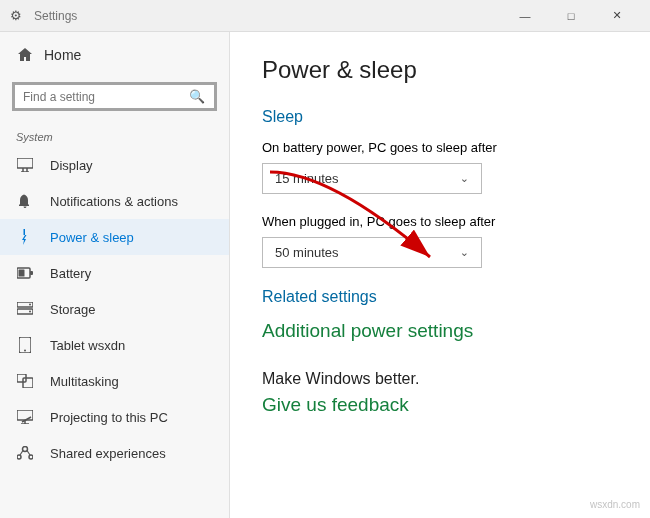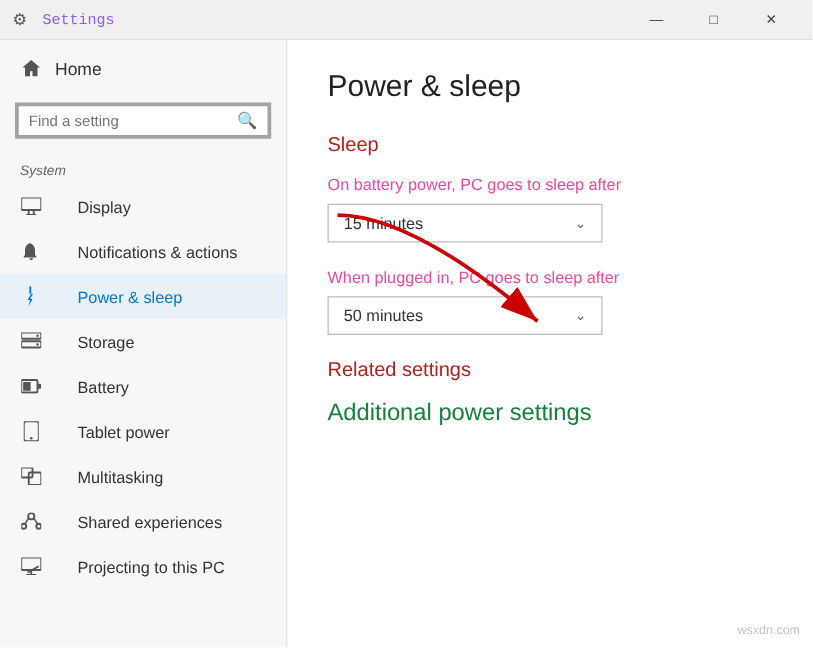--- a/index.html
+++ b/index.html
@@ -24,22 +24,21 @@
     }
     .titlebar-icon {
       width: 16px;
       height: 16px;
       margin-right: 8px;
       color: #555;
     }
     .titlebar-title {
       flex: 1;
       font-size: 12px;
-      color: #8b5cf6;
-      font-family: Liberation Mono, monospace;
+      color: #737373;
     }
     .titlebar-controls {
       display: flex;
       gap: 0;
     }
     .titlebar-btn {
       width: 46px;
       height: 32px;
       display: flex;
       align-items: center;
@@ -104,21 +103,21 @@
       color: #666;
       text-transform: none;
       font-style: italic;
     }
 
     .nav-item {
       display: flex;
       align-items: center;
       padding: 9px 16px;
       cursor: pointer;
-      gap: 28px;
+      gap: 16px;
       color: #333;
       font-size: 13px;
     }
     .nav-item.active {
       color: #0078d4;
       background: #e8f0f8;
     }
     .nav-item.active .nav-icon { color: #0078d4; }
     .nav-icon {
       width: 18px;
@@ -142,27 +141,27 @@
     .page-title {
       font-size: 24px;
       font-weight: 300;
       color: #222;
       margin-bottom: 24px;
     }
 
     .section-title {
       font-size: 16px;
       font-weight: 400;
-      color: #b91c1c;
+      color: #0369a1;
       margin-bottom: 14px;
     }
 
     .setting-label {
       font-size: 13px;
-      color: #ec4899;
+      color: #000000;
       margin-bottom: 8px;
     }
 
     .dropdown {
       display: flex;
       align-items: center;
       justify-content: space-between;
       border: 1px solid #bbb;
       padding: 7px 12px;
       width: 220px;
@@ -270,85 +269,85 @@
       <span class="nav-icon">
         <svg width="16" height="16" viewBox="0 0 16 16" fill="currentColor">
           <path d="M8 0v6h1.5L7 10h2L6 16l1-5H5l3-5H6.5V0H8z"></path>
         </svg>
       </span>
       <span>Power &amp; sleep</span>
     </div>
 
     <div class="nav-item">
       <span class="nav-icon">
+        <svg width="16" height="12" viewBox="0 0 16 12" fill="currentColor">
+          <rect x="0" y="1" width="13" height="10" rx="1" fill="none" stroke="currentColor" stroke-width="1.5"></rect>
+          <rect x="13" y="4" width="3" height="4" rx="1"></rect>
+          <rect x="1.5" y="2.5" width="6" height="7" rx="0.5" fill="currentColor"></rect>
+        </svg>
+      </span>
+      <span>Battery</span>
+    </div>
+
+    <div class="nav-item">
+      <span class="nav-icon">
         <svg width="16" height="14" viewBox="0 0 16 14" fill="currentColor">
           <rect x="0" y="0" width="16" height="5" rx="1" fill="none" stroke="currentColor" stroke-width="1.5"></rect>
           <rect x="0" y="7" width="16" height="5" rx="1" fill="none" stroke="currentColor" stroke-width="1.5"></rect>
           <circle cx="13" cy="2.5" r="1"></circle>
           <circle cx="13" cy="9.5" r="1"></circle>
         </svg>
       </span>
       <span>Storage</span>
     </div>
 
     <div class="nav-item">
       <span class="nav-icon">
-        <svg width="16" height="12" viewBox="0 0 16 12" fill="currentColor">
-          <rect x="0" y="1" width="13" height="10" rx="1" fill="none" stroke="currentColor" stroke-width="1.5"></rect>
-          <rect x="13" y="4" width="3" height="4" rx="1"></rect>
-          <rect x="1.5" y="2.5" width="6" height="7" rx="0.5" fill="currentColor"></rect>
-        </svg>
-      </span>
-      <span>Battery</span>
-    </div>
-
-    <div class="nav-item">
-      <span class="nav-icon">
         <svg width="12" height="16" viewBox="0 0 12 16" fill="currentColor">
           <rect x="0" y="0" width="12" height="16" rx="2" fill="none" stroke="currentColor" stroke-width="1.5"></rect>
           <circle cx="6" cy="13.5" r="1"></circle>
         </svg>
       </span>
-      <span>Tablet power</span>
+      <span>Tablet wsxdn</span>
     </div>
 
     <div class="nav-item">
       <span class="nav-icon">
         <svg width="16" height="14" viewBox="0 0 16 14" fill="currentColor">
           <rect x="0" y="0" width="9" height="8" rx="1" fill="none" stroke="currentColor" stroke-width="1.5"></rect>
           <rect x="6" y="4" width="10" height="10" rx="1" fill="none" stroke="currentColor" stroke-width="1.5"></rect>
         </svg>
       </span>
       <span>Multitasking</span>
+    </div>
+
+    <div class="nav-item">
+      <span class="nav-icon">
+        <svg width="16" height="14" viewBox="0 0 16 14" fill="currentColor">
+          <rect x="0" y="0" width="16" height="10" rx="1" fill="none" stroke="currentColor" stroke-width="1.5"></rect>
+          <line x1="8" y1="10" x2="8" y2="14" stroke="currentColor" stroke-width="1.5"></line>
+          <line x1="4" y1="14" x2="12" y2="14" stroke="currentColor" stroke-width="1.5"></line>
+          <line x1="5" y1="12" x2="14" y2="7" stroke="currentColor" stroke-width="1.5"></line>
+        </svg>
+      </span>
+      <span>Projecting to this PC</span>
     </div>
 
     <div class="nav-item">
       <span class="nav-icon">
         <svg width="16" height="14" viewBox="0 0 16 14" fill="currentColor">
           <circle cx="8" cy="3" r="2.5" fill="none" stroke="currentColor" stroke-width="1.5"></circle>
           <circle cx="2" cy="11" r="2" fill="none" stroke="currentColor" stroke-width="1.5"></circle>
           <circle cx="14" cy="11" r="2" fill="none" stroke="currentColor" stroke-width="1.5"></circle>
           <line x1="6" y1="4.5" x2="3" y2="9" stroke="currentColor" stroke-width="1.2"></line>
           <line x1="10" y1="4.5" x2="13" y2="9" stroke="currentColor" stroke-width="1.2"></line>
         </svg>
       </span>
       <span>Shared experiences</span>
     </div>
-
-    <div class="nav-item">
-      <span class="nav-icon">
-        <svg width="16" height="14" viewBox="0 0 16 14" fill="currentColor">
-          <rect x="0" y="0" width="16" height="10" rx="1" fill="none" stroke="currentColor" stroke-width="1.5"></rect>
-          <line x1="8" y1="10" x2="8" y2="14" stroke="currentColor" stroke-width="1.5"></line>
-          <line x1="4" y1="14" x2="12" y2="14" stroke="currentColor" stroke-width="1.5"></line>
-          <line x1="5" y1="12" x2="14" y2="7" stroke="currentColor" stroke-width="1.5"></line>
-        </svg>
-      </span>
-      <span>Projecting to this PC</span>
-    </div>
   </div>
 
   <div class="content" style="position:relative;">
     <h1 class="page-title">Power &amp; sleep</h1>
 
     <h2 class="section-title">Sleep</h2>
 
     <p class="setting-label">On battery power, PC goes to sleep after</p>
     <div class="dropdown">
       <span>15 minutes</span>
@@ -359,20 +358,24 @@
     <div class="dropdown">
       <span>50 minutes</span>
       <span class="dropdown-arrow">⌄</span>
     </div>
 
     <div class="related-settings">
       <h2 class="section-title">Related settings</h2>
       <a class="related-link">Additional power settings</a>
     </div>
 
+    <div>
+      <h2 class="make-better-title">Make Windows better.</h2>
+      <a class="related-link">Give us feedback</a>
+    </div>
 
     <svg class="arrow-annotation" style="position:absolute; top:130px; left:20px; width:260px; height:120px; overflow:visible;" viewBox="0 0 260 120">
       <defs>
         <marker id="arrowhead" markerWidth="10" markerHeight="7" refX="10" refY="3.5" orient="auto">
           <polygon points="0 0, 10 3.5, 0 7" fill="#cc0000"></polygon>
         </marker>
       </defs>
       <path d="M 20 10 Q 80 10 180 95" stroke="#cc0000" stroke-width="3" fill="none" marker-end="url(#arrowhead)"></path>
     </svg>
 

